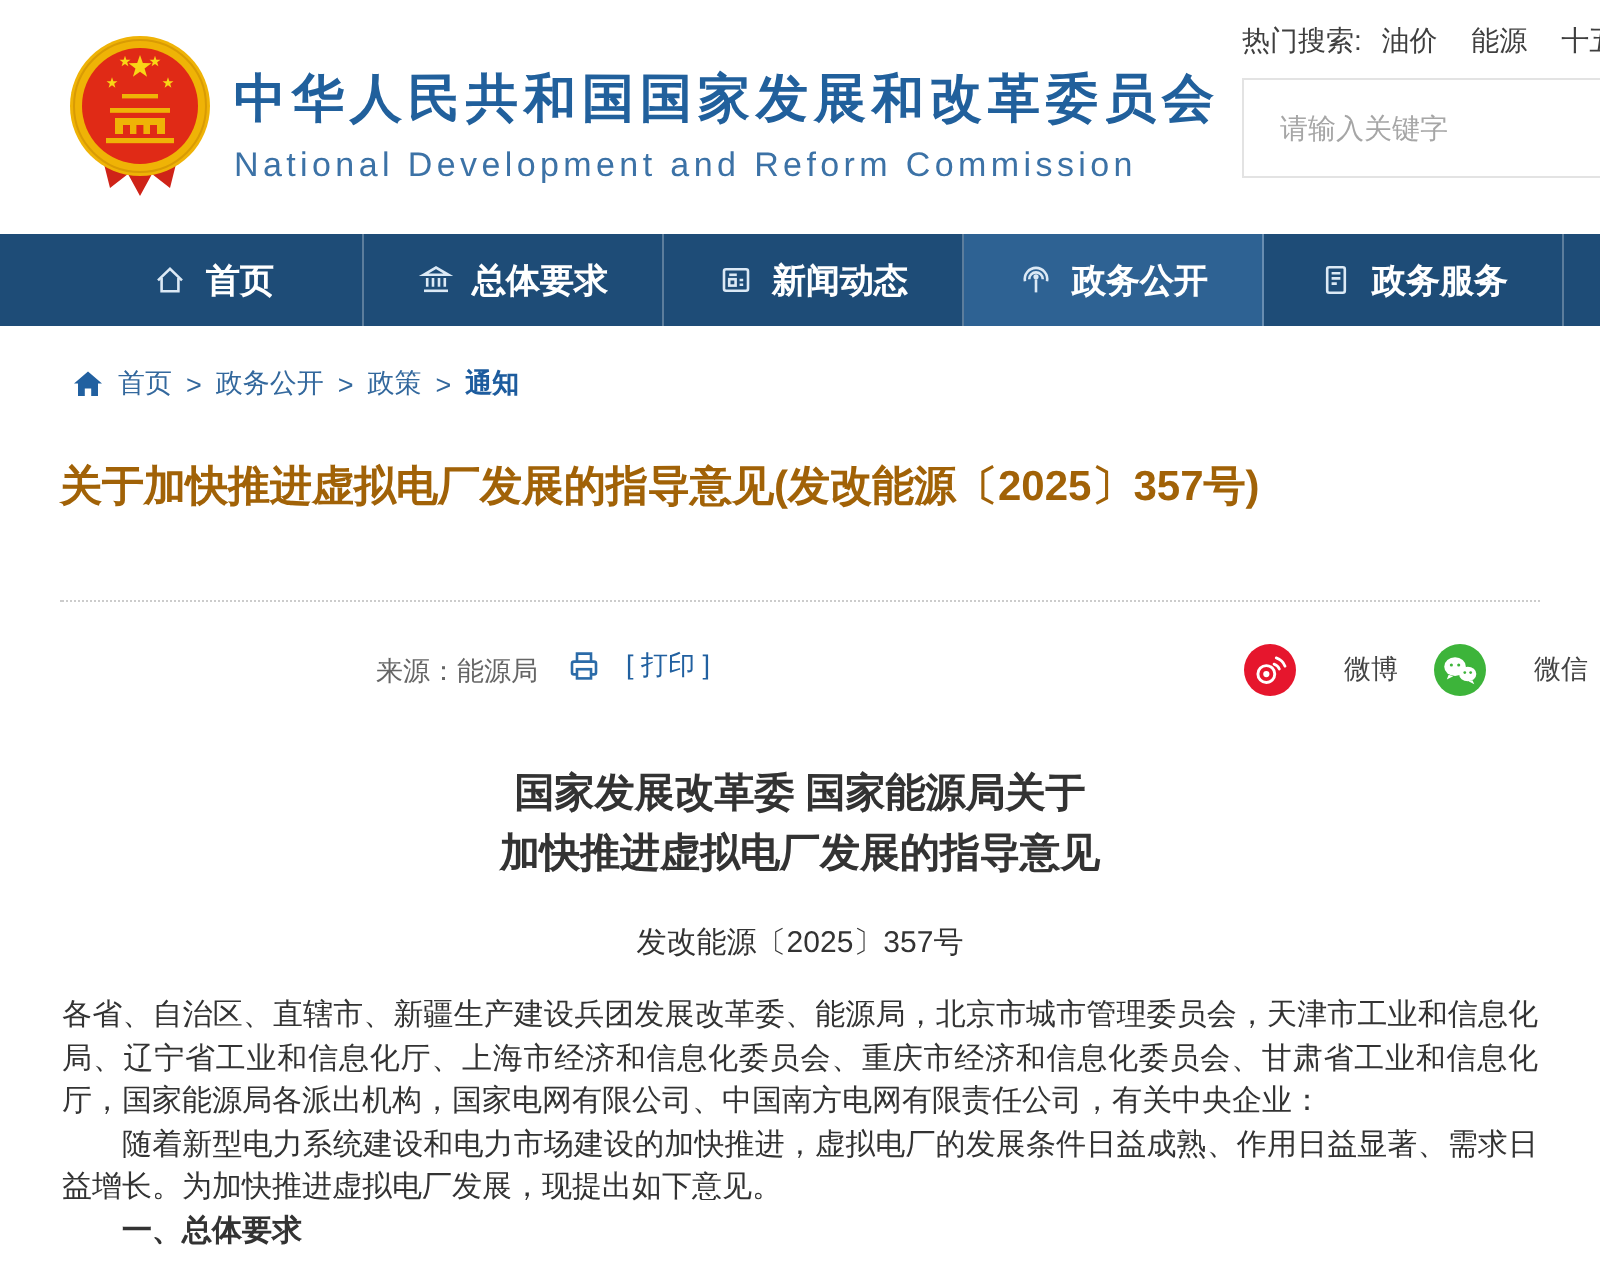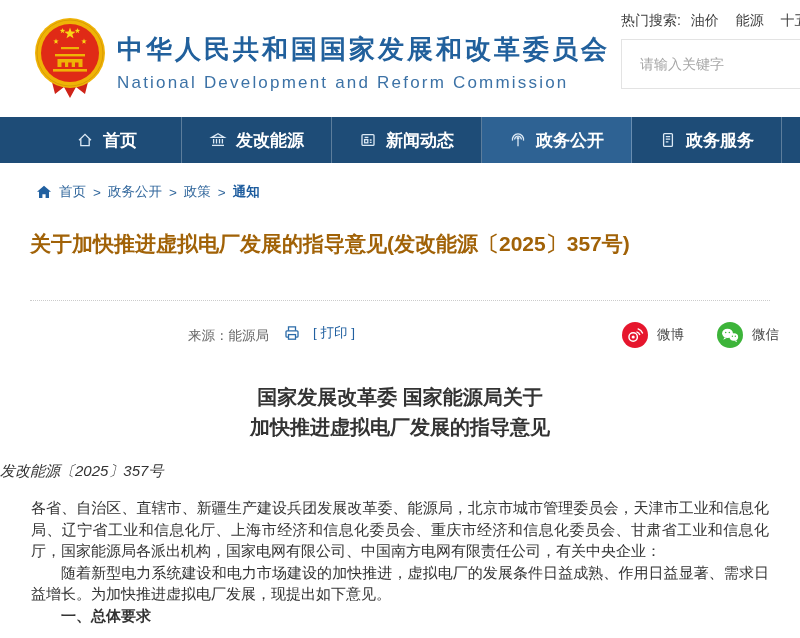--- a/index.html
+++ b/index.html
@@ -39,31 +39,31 @@
   
   .page-title{position:absolute;top:230px;left:30px;right:30px;margin:0;
               font-size:21px;font-weight:bold;color:#a16207;line-height:28px;}
   .dotted-sep{position:absolute;top:300px;left:30px;right:30px;border-top:1px dotted #ccc;}
 
   .meta-row{position:absolute;top:318px;left:0;right:0;height:34px;font-size:13.5px;color:#666;}
   .meta-publish{position:absolute;left:36px;top:9px;}
   .meta-source{position:absolute;left:188px;top:9px;}
   .print-btn{position:absolute;left:283px;top:6px;display:flex;align-items:center;gap:12px;
              color:#2160a0;cursor:pointer;}
-  .share-btn{position:absolute;top:4px;display:flex;align-items:center;gap:9px;cursor:pointer;color:#444;}
+  .share-btn{position:absolute;top:4px;display:flex;align-items:center;gap:24px;cursor:pointer;color:#444;}
   .share-btn.weibo{left:622px;}
   .share-btn.wechat{left:717px;}
   .share-circle{width:26px;height:26px;border-radius:50%;display:flex;align-items:center;justify-content:center;}
   .share-circle.red{background:#e6162d;}
   .share-circle.green{background:#3db43a;}
 
   
   .doc-title{position:absolute;top:382px;left:30px;right:30px;text-align:center;
              font-size:20px;font-weight:bold;color:#333;line-height:30px;}
-  .doc-number{position:absolute;top:462px;left:0;right:0;font-size:15px;color:#333;font-style:italic;}
+  .doc-number{position:absolute;top:462px;left:0;right:0;text-align:center;font-size:15px;color:#333;}
   .doc-body{position:absolute;top:497px;left:31px;right:31px;font-size:15px;line-height:21.5px;
             color:#333;text-align:justify;}
   .doc-body p{margin:0;}
   .doc-body .indent{text-indent:2em;}
   .section-heading{font-weight:bold;text-indent:2em;}
 </style>
 </head>
 <body>
 
 <div class="page">
@@ -117,21 +117,21 @@
       </svg>
       <span>首页</span>
     </div>
 
     <div class="nav-item">
       <svg width="18" height="18" viewBox="0 0 18 18" fill="none" stroke="#dce9f5" stroke-width="1.3">
         <path d="M2.8,6.4 L9,2.8 L15.2,6.4 Z"></path>
         <path d="M4.6,8 V12.4 M7.5,8 V12.4 M10.5,8 V12.4 M13.4,8 V12.4"></path>
         <path d="M3,14.4 H15"></path>
       </svg>
-      <span>发改能源</span>
+      <span>总体要求</span>
     </div>
 
     <div class="nav-item">
       <svg width="18" height="18" viewBox="0 0 18 18" fill="none" stroke="#dce9f5" stroke-width="1.3">
         <rect x="3" y="3.6" width="12" height="10.8" rx="1"></rect>
         <path d="M5.6,6.4 H9.4"></path>
         <rect x="5.6" y="8.6" width="3.2" height="3.2"></rect>
         <path d="M10.8,9 H12.6 M10.8,11.4 H12.6"></path>
       </svg>
       <span>新闻动态</span>

